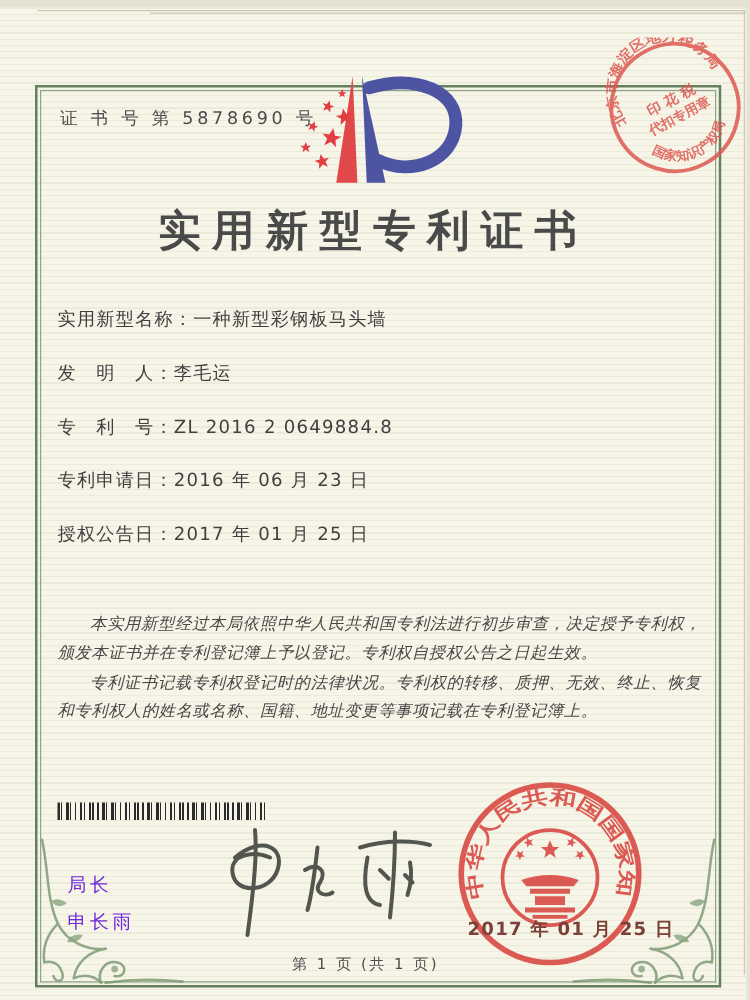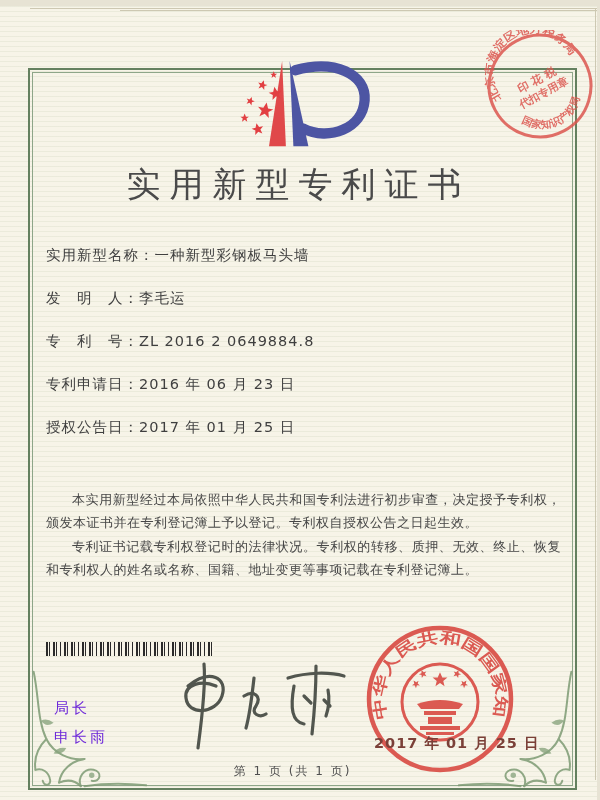--- a/index.html
+++ b/index.html
@@ -34,33 +34,33 @@
   .cert-no{
     position:absolute;left:48px;top:80px;
     font-size:14px;letter-spacing:3px;color:#4c4c4c;
   }
 
   .logo{position:absolute;left:50%;top:50px;transform:translateX(-50%);}
 
   .title{
     position:absolute;left:0;right:0;top:156px;text-align:center;
     font-family:"DejaVu Serif","Liberation Serif",serif;
-    font-size:34px;font-weight:normal;letter-spacing:9px;color:#4a4a4a;
+    font-size:34px;font-weight:bold;letter-spacing:9px;color:#4a4a4a;
   }
 
   .fields{position:absolute;left:46px;top:240px;right:36px;}
   .field{margin-bottom:24px;font-size:14.5px;letter-spacing:1px;
     color:#3f3f3f;white-space:pre-wrap;}
   .field .lbl{color:#3f3f3f;font-family:Liberation Mono, monospace;}
   .field .val{color:#3f3f3f;}
 
   .body-text{
     position:absolute;left:46px;right:36px;top:482px;
     font-size:13px;line-height:1.8;text-align:justify;
-    color:#474747;letter-spacing:0.5px;
+    color:#474747;letter-spacing:0.5px;font-style:italic;
   }
   .body-text p{margin:0;text-indent:2em;word-break:break-all;}
 
   .barcode{
     position:absolute;left:46px;top:636px;width:168px;height:14px;
     background:repeating-linear-gradient(90deg,
       #2b2b2b 0 2px,#f7f4e8 2px 3px,#2b2b2b 3px 4px,#f7f4e8 4px 7px,
       #2b2b2b 7px 9px,#f7f4e8 9px 10px,#2b2b2b 10px 11px,#f7f4e8 11px 14px,
       #2b2b2b 14px 15px,#f7f4e8 15px 18px);
   }
@@ -92,20 +92,21 @@
 
 <div class="paper">
   <div class="sheet-edge edge-top1"></div>
   <div class="sheet-edge edge-top2"></div>
   <div class="sheet-edge edge-right1"></div>
 
   <div class="frame">
     <div class="frame-inner"></div>
   </div>
 
+  <div class="cert-no">证 书 号 第 5878690 号</div>
 
   <svg class="logo" width="150" height="96" viewBox="0 0 160 100">
     <defs>
       <path id="lstar" d="M0,-6 L1.76,-1.85 L5.7,-1.85 L2.5,0.7 L3.5,4.85 L0,2.3 L-3.5,4.85 L-2.5,0.7 L-5.7,-1.85 L-1.76,-1.85 Z"></path>
     </defs>
     <path d="M 76,14 C 118,2 152,18 150,46 C 148,76 112,90 84,76" fill="none" stroke="#4d55a3" stroke-width="11" stroke-linecap="round"></path>
     <polygon points="62,4 48,95 66,95" fill="#e0484a"></polygon>
     <polygon points="70,4 74,95 90,95" fill="#4d55a3"></polygon>
     <g fill="#e23f42">
       <use href="#lstar" transform="translate(53,19) scale(0.65)"></use>

